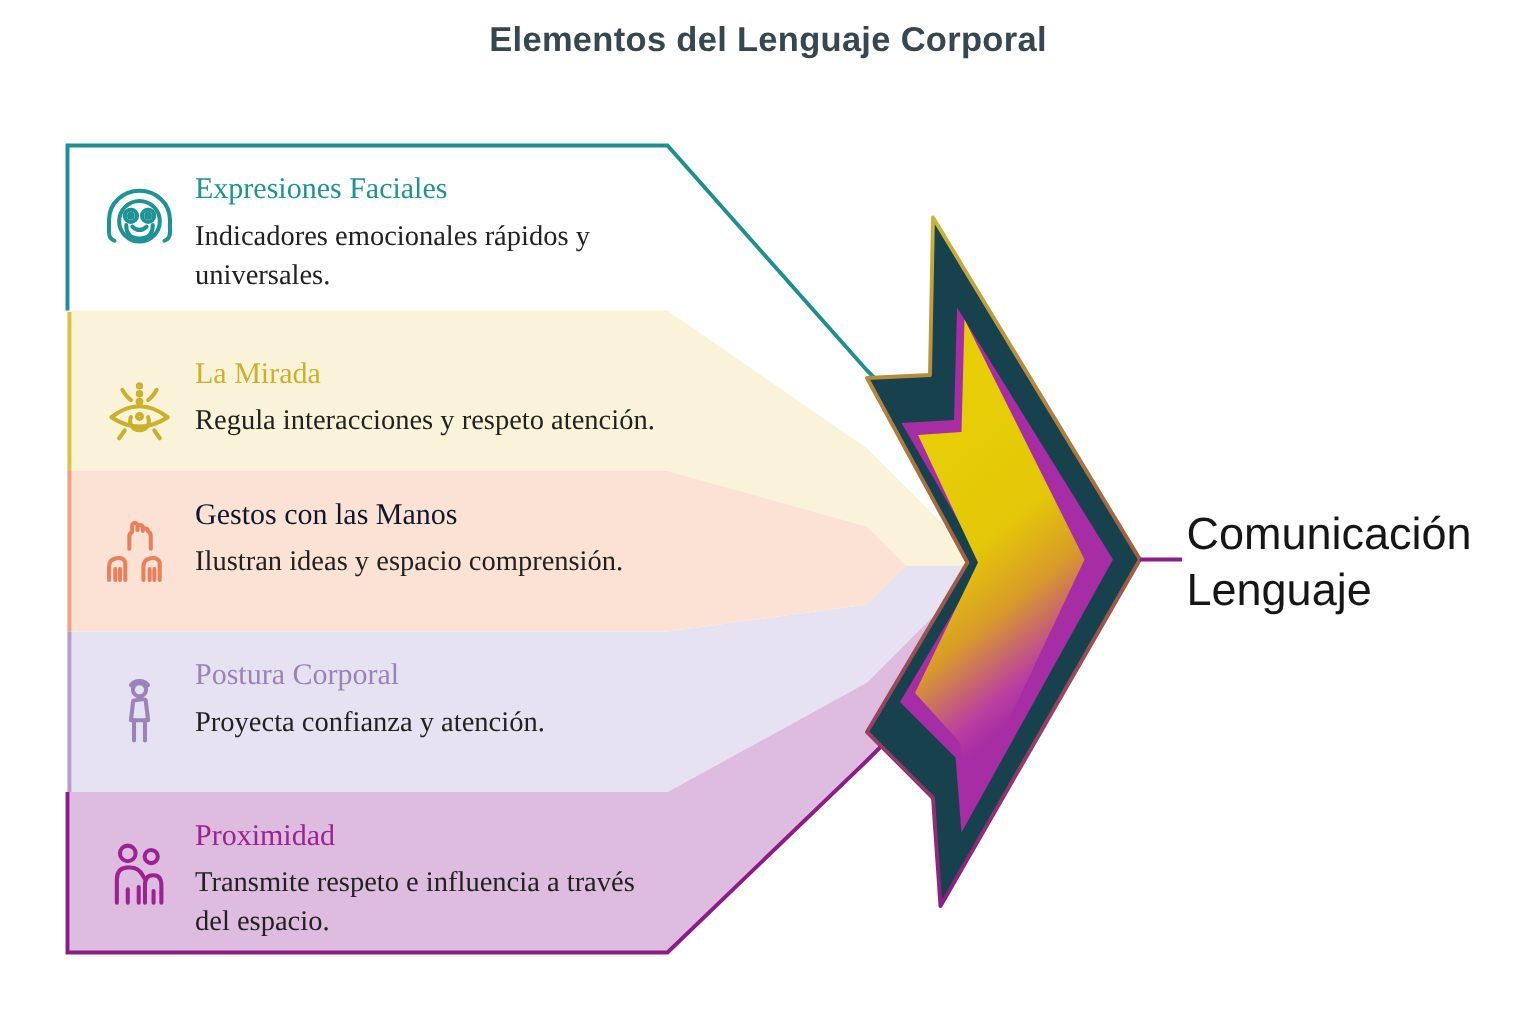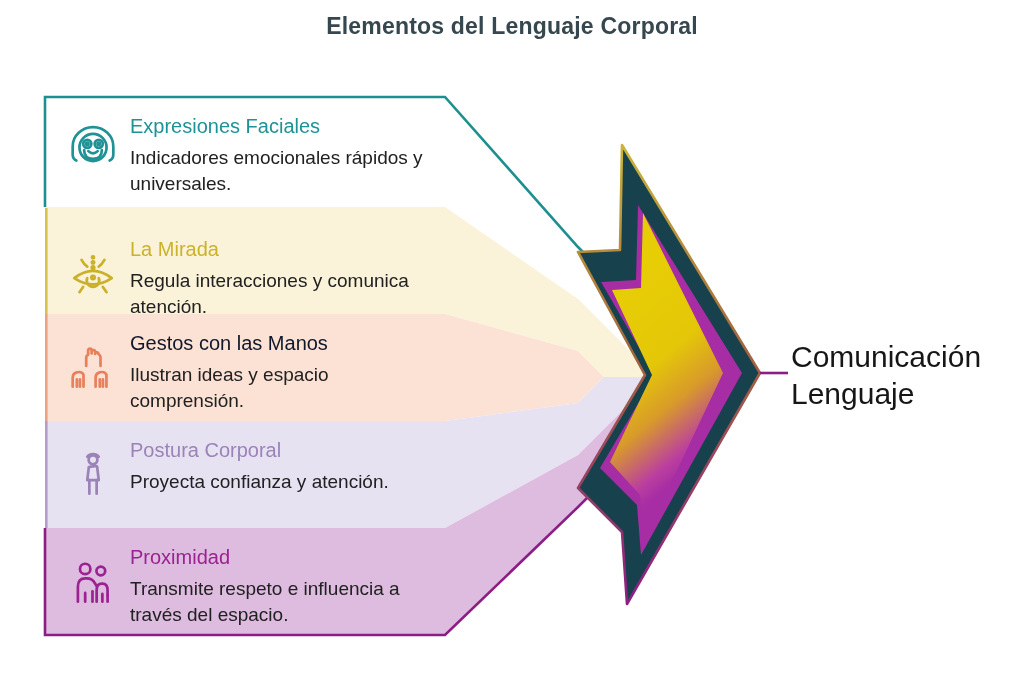--- a/index.html
+++ b/index.html
@@ -5,21 +5,21 @@
   html,body{margin:0;padding:0;background:#ffffff;}
   #stage{
     position:relative;width:1024px;height:673px;overflow:hidden;
     font-family:"Liberation Sans", sans-serif;background:#ffffff;
   }
   #diagram-svg{position:absolute;left:0;top:0;}
   .page-title{
     position:absolute;left:0;top:13px;width:1024px;text-align:center;
     font-size:23px;font-weight:700;color:#36474f;letter-spacing:.2px;
   }
-  .row{position:absolute;left:58px;width:395px;height:107px;}
+  .row{position:absolute;left:58px;width:395px;height:107px;font-family:Liberation Serif, serif;}
   .row-icon{position:absolute;left:10px;top:28px;width:50px;height:54px;}
   .row-0 .row-icon{top:24px;}
   .row-body{position:absolute;left:72px;top:18px;width:315px;}
   .row-title{font-size:20px;font-weight:500;margin:0 0 7px 0;}
   .row-desc{font-size:19px;color:#212121;line-height:1.38;max-width:308px;margin:0;}
   .row-0 .row-title{color:#1f9296;}
   .row-1 .row-title{color:#ccb22a;}
   .row-2 .row-title{color:#0f172a;}
   .row-3 .row-title{color:#9b82b8;}
   .row-4 .row-title{color:#9c2292;}
@@ -96,21 +96,21 @@
       <circle cx="24" cy="7" r="1"></circle>
         <circle cx="24" cy="12" r="1.1"></circle>
         <circle cx="24" cy="17" r="1.2"></circle>
       <path d="M13,9.5 q2.5,4.5 5.5,6.5"></path>
       <path d="M35,9.5 q-2.5,4.5 -5.5,6.5"></path>
       <path d="M14.5,35.5 l-3.5,5"></path>
       <path d="M33.5,35.5 l3.5,5"></path>
     </svg>
     <div class="row-body">
       <p class="row-title">La Mirada</p>
-      <p class="row-desc">Regula interacciones y comunica atención.</p>
+      <p class="row-desc">Regula interacciones y respeto atención.</p>
     </div>
   </div>
 
   <div class="row row-2" style="top:314px">
     <svg class="row-icon icon-svg" viewBox="0 0 48 48" stroke="#e8805c" stroke-width="2.4">
       <path d="M17.5,21 v-8 q0,-2 1.8,-2.7 V6.2 a1.7,1.7 0 0 1 3.4,0 V9 m0,-1.6 a1.7,1.7 0 0 1 3.4,0.3 V9.5 m0,-0.6 a1.7,1.7 0 0 1 3.2,0.8 q1.9,0.9 1.9,3 V21"></path>
       <path d="M4.5,41 v-8.5 q0,-4 3.2,-5 l1.2,-0.4 q4.6,-1 6,2.5 V41"></path>
       <path d="M8.5,34 v7 m3,-7 v7"></path>
       <path d="M26.5,41 v-8.5 q0,-4 3.2,-5 l1.2,-0.4 q4.6,-1 6,2.5 V41"></path>
       <path d="M30.5,34 v7 m3,-7 v7"></path>

